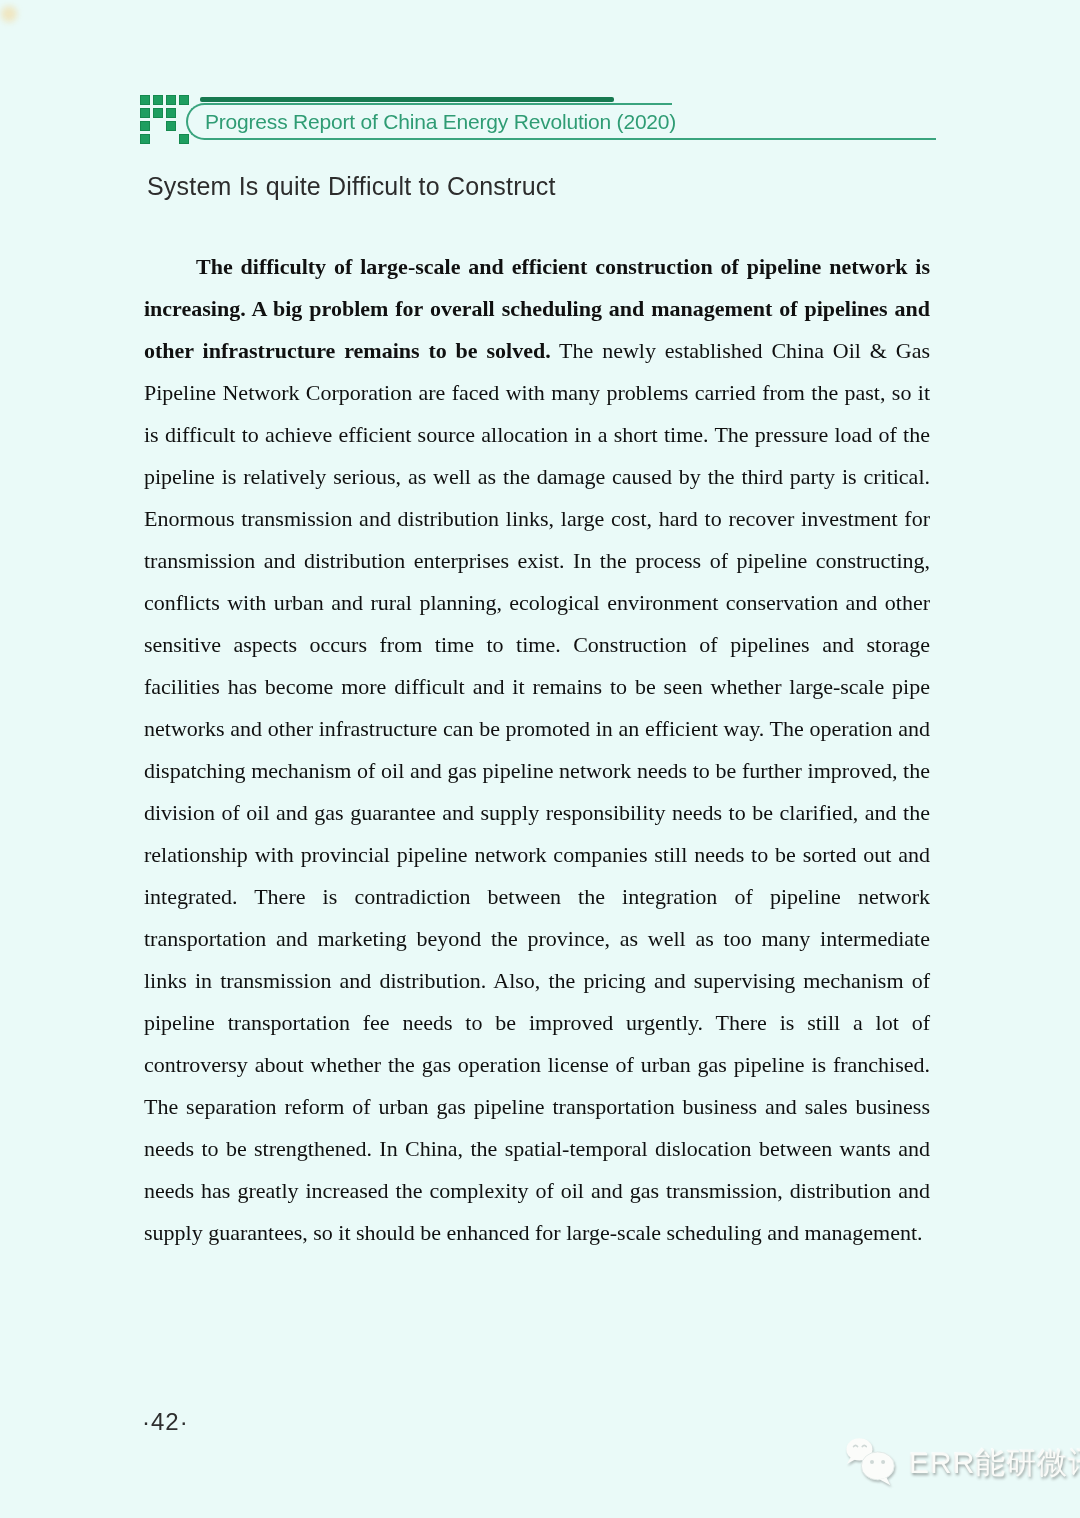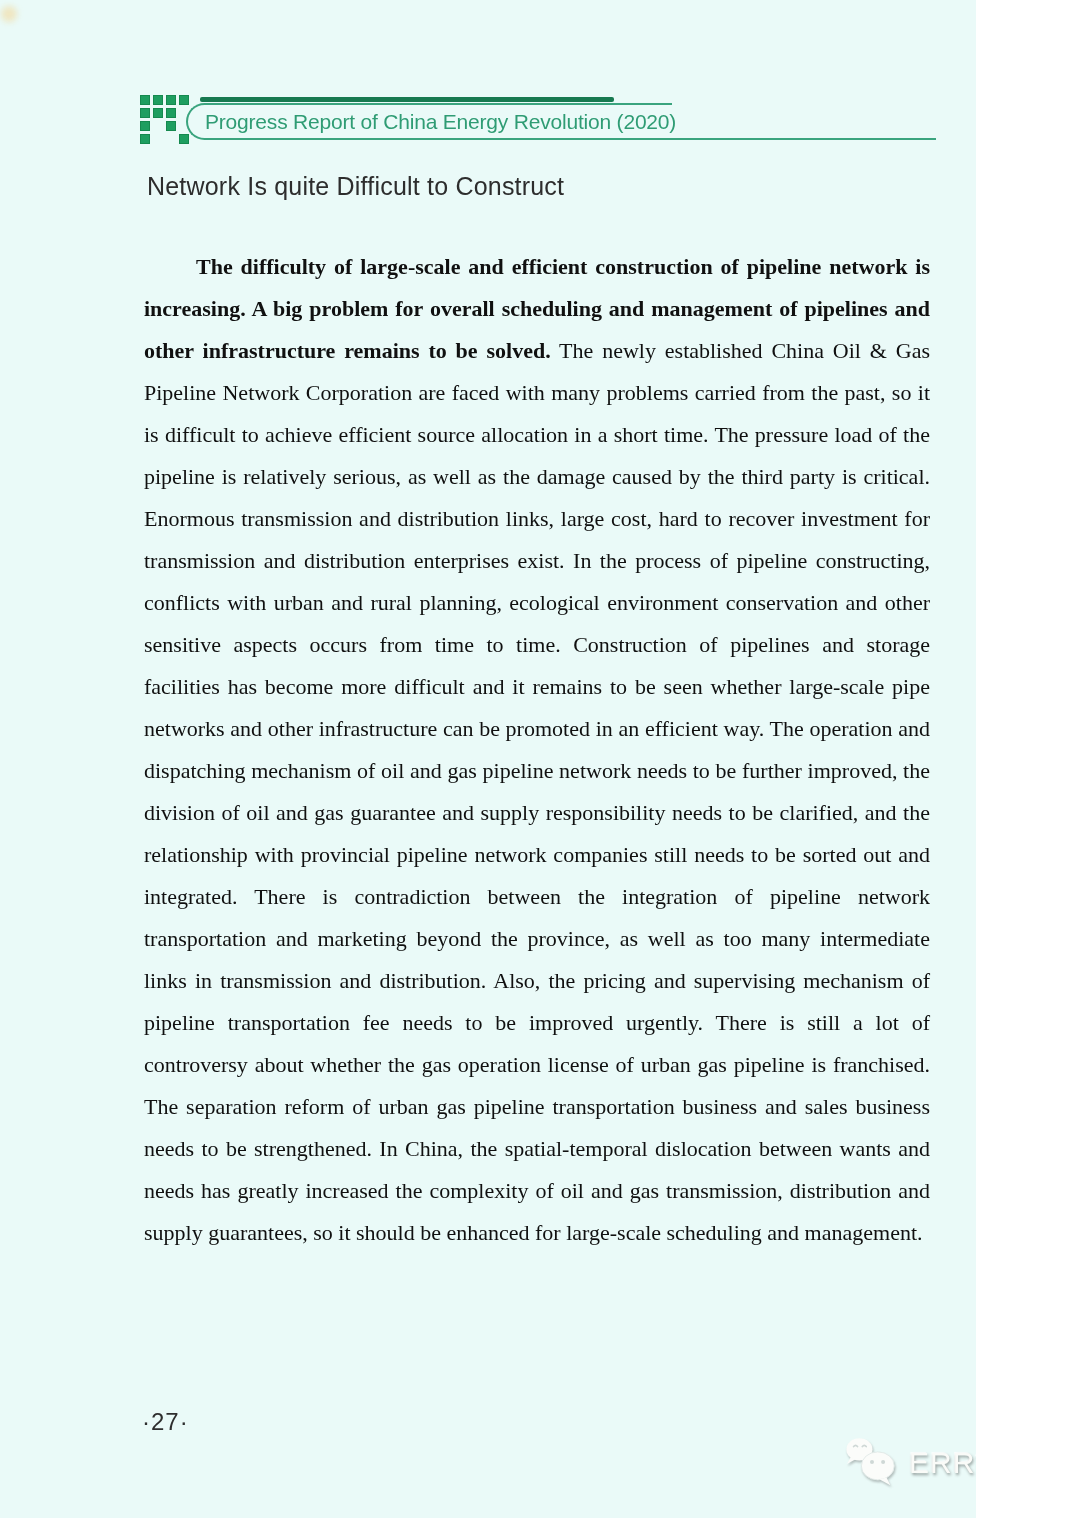--- a/index.html
+++ b/index.html
@@ -1,18 +1,18 @@
 <!DOCTYPE html>
 <html><head>
 <meta charset="utf-8">
 <style>
   html,body { margin:0; padding:0; }
   .page {
     position:relative;
-    width:976px; height:1518px;
+    width:1080px; height:1518px;
     background:#eafaf8;
     overflow:hidden;
     font-family:"Liberation Sans", sans-serif;
     text-decoration:underline;
   }
   
   .corner-artifact {
     position:absolute; left:1px; top:6px; width:16px; height:16px;
     background:rgba(248,196,92,0.35);
     border-radius:50%;
@@ -103,25 +103,25 @@
       <div class="logo-cell"></div>
       <div class="logo-cell"></div>
       <div class="logo-cell on"></div>
     </div>
   <div class="header-rule"></div>
   <div class="header-pill">
     <span class="report-title">Progress Report of China Energy Revolution (2020)</span>
   </div>
   <div class="header-underline"></div>
 
-  <div class="section-title">Network Is quite Difficult to Construct</div>
+  <div class="section-title">System Is quite Difficult to Construct</div>
 
   <p class="body-text"><b>The difficulty of large-scale and efficient construction of pipeline network is increasing. A big problem for overall scheduling and management of pipelines and other infrastructure remains to be solved.</b><span> The newly established China Oil &amp; Gas Pipeline Network Corporation are faced with many problems carried from the past, so it is difficult to achieve efficient source allocation in a short time. The pressure load of the pipeline is relatively serious, as well as the damage caused by the third party is critical. Enormous transmission and distribution links, large cost, hard to recover investment for transmission and distribution enterprises exist. In the process of pipeline constructing, conflicts with urban and rural planning, ecological environment conservation and other sensitive aspects occurs from time to time. Construction of pipelines and storage facilities has become more difficult and it remains to be seen whether large-scale pipe networks and other infrastructure can be promoted in an efficient way. The operation and dispatching mechanism of oil and gas pipeline network needs to be further improved, the division of oil and gas guarantee and supply responsibility needs to be clarified, and the relationship with provincial pipeline network companies still needs to be sorted out and integrated. There is contradiction between the integration of pipeline network transportation and marketing beyond the province, as well as too many intermediate links in transmission and distribution. Also, the pricing and supervising mechanism of pipeline transportation fee needs to be improved urgently. There is still a lot of controversy about whether the gas operation license of urban gas pipeline is franchised. The separation reform of urban gas pipeline transportation business and sales business needs to be strengthened. In China, the spatial-temporal dislocation between wants and needs has greatly increased the complexity of oil and gas transmission, distribution and supply guarantees, so it should be enhanced for large-scale scheduling and management.</span></p>
 
-  <div class="page-number">·27·</div>
+  <div class="page-number">·42·</div>
 
   <div class="watermark">
     <svg class="wechat-icon" width="58" height="58" viewBox="0 0 60 60">
 
       <g>
         <ellipse cx="17" cy="16" rx="13.5" ry="11.5" fill="#fbfcfa"></ellipse>
         <path d="M 8 24 L 4 31 L 13 26 Z" fill="#fbfcfa"></path>
         <path d="M 11 13 q 2 -2.5 4 0" stroke="#cfd8d6" stroke-width="1.8" fill="none" stroke-linecap="round"></path>
         <path d="M 20 13 q 2 -2.5 4 0" stroke="#cfd8d6" stroke-width="1.8" fill="none" stroke-linecap="round"></path>
       </g>

